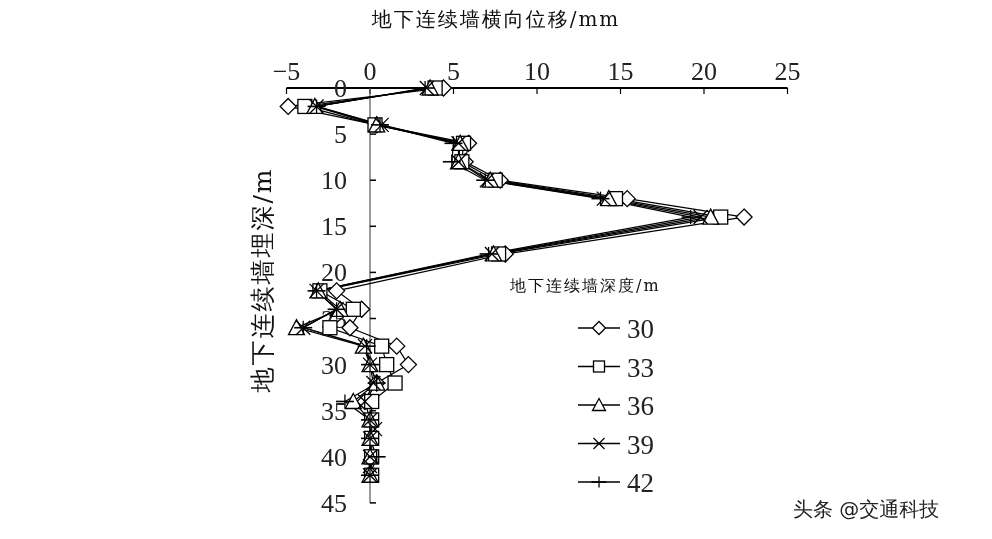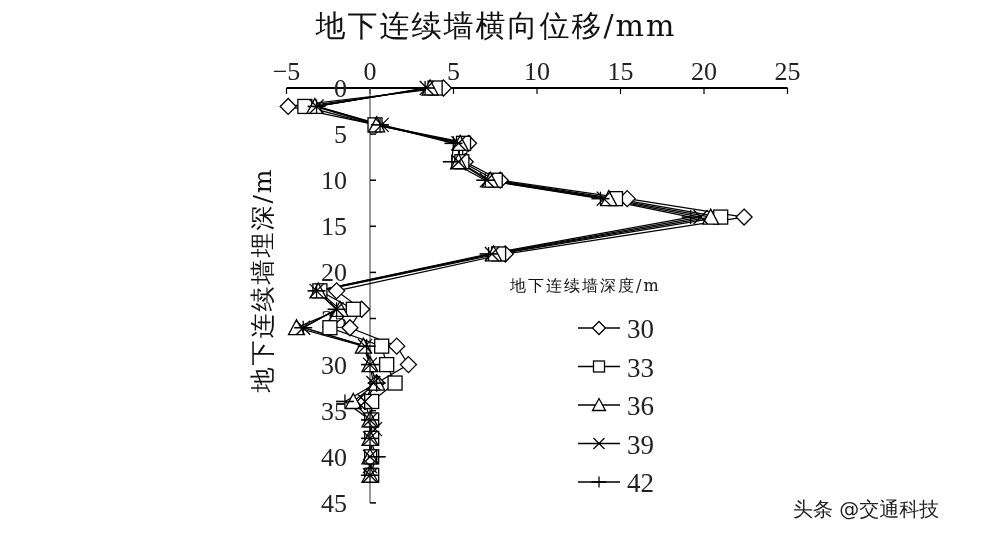--- a/index.html
+++ b/index.html
@@ -1,20 +1,20 @@
 <!DOCTYPE html>
 <html><head>
   <meta charset="utf-8">
   <style>
     html, body { margin: 0; padding: 0; background: #ffffff; }
     body { width: 992px; height: 539px; position: relative; overflow: hidden;
            font-family: "DejaVu Serif", "Liberation Serif", serif; color: #111; }
     #chart-svg { position: absolute; left: 0; top: 0; }
     .title { position: absolute; top: 6px; left: 0; width: 992px; text-align: center;
-             font-size: 30px; letter-spacing: 2px; }
+             font-size: 20px; letter-spacing: 2px; }
     .ylabel { position: absolute; left: 262px; top: 280px; transform: translate(-50%, -50%) rotate(-90deg);
               font-size: 25px; white-space: nowrap; letter-spacing: 2px; }
     .legend-title { position: absolute; left: 510px; top: 276px; font-size: 16px; letter-spacing: 2px; }
     .watermark { position: absolute; left: 793px; top: 496px; font-family: "DejaVu Sans", sans-serif;
                  font-size: 20px; color: #222; }
     svg text { font-family: "Liberation Serif", "DejaVu Serif", serif; }
   </style>
 </head>
 <body>
 

